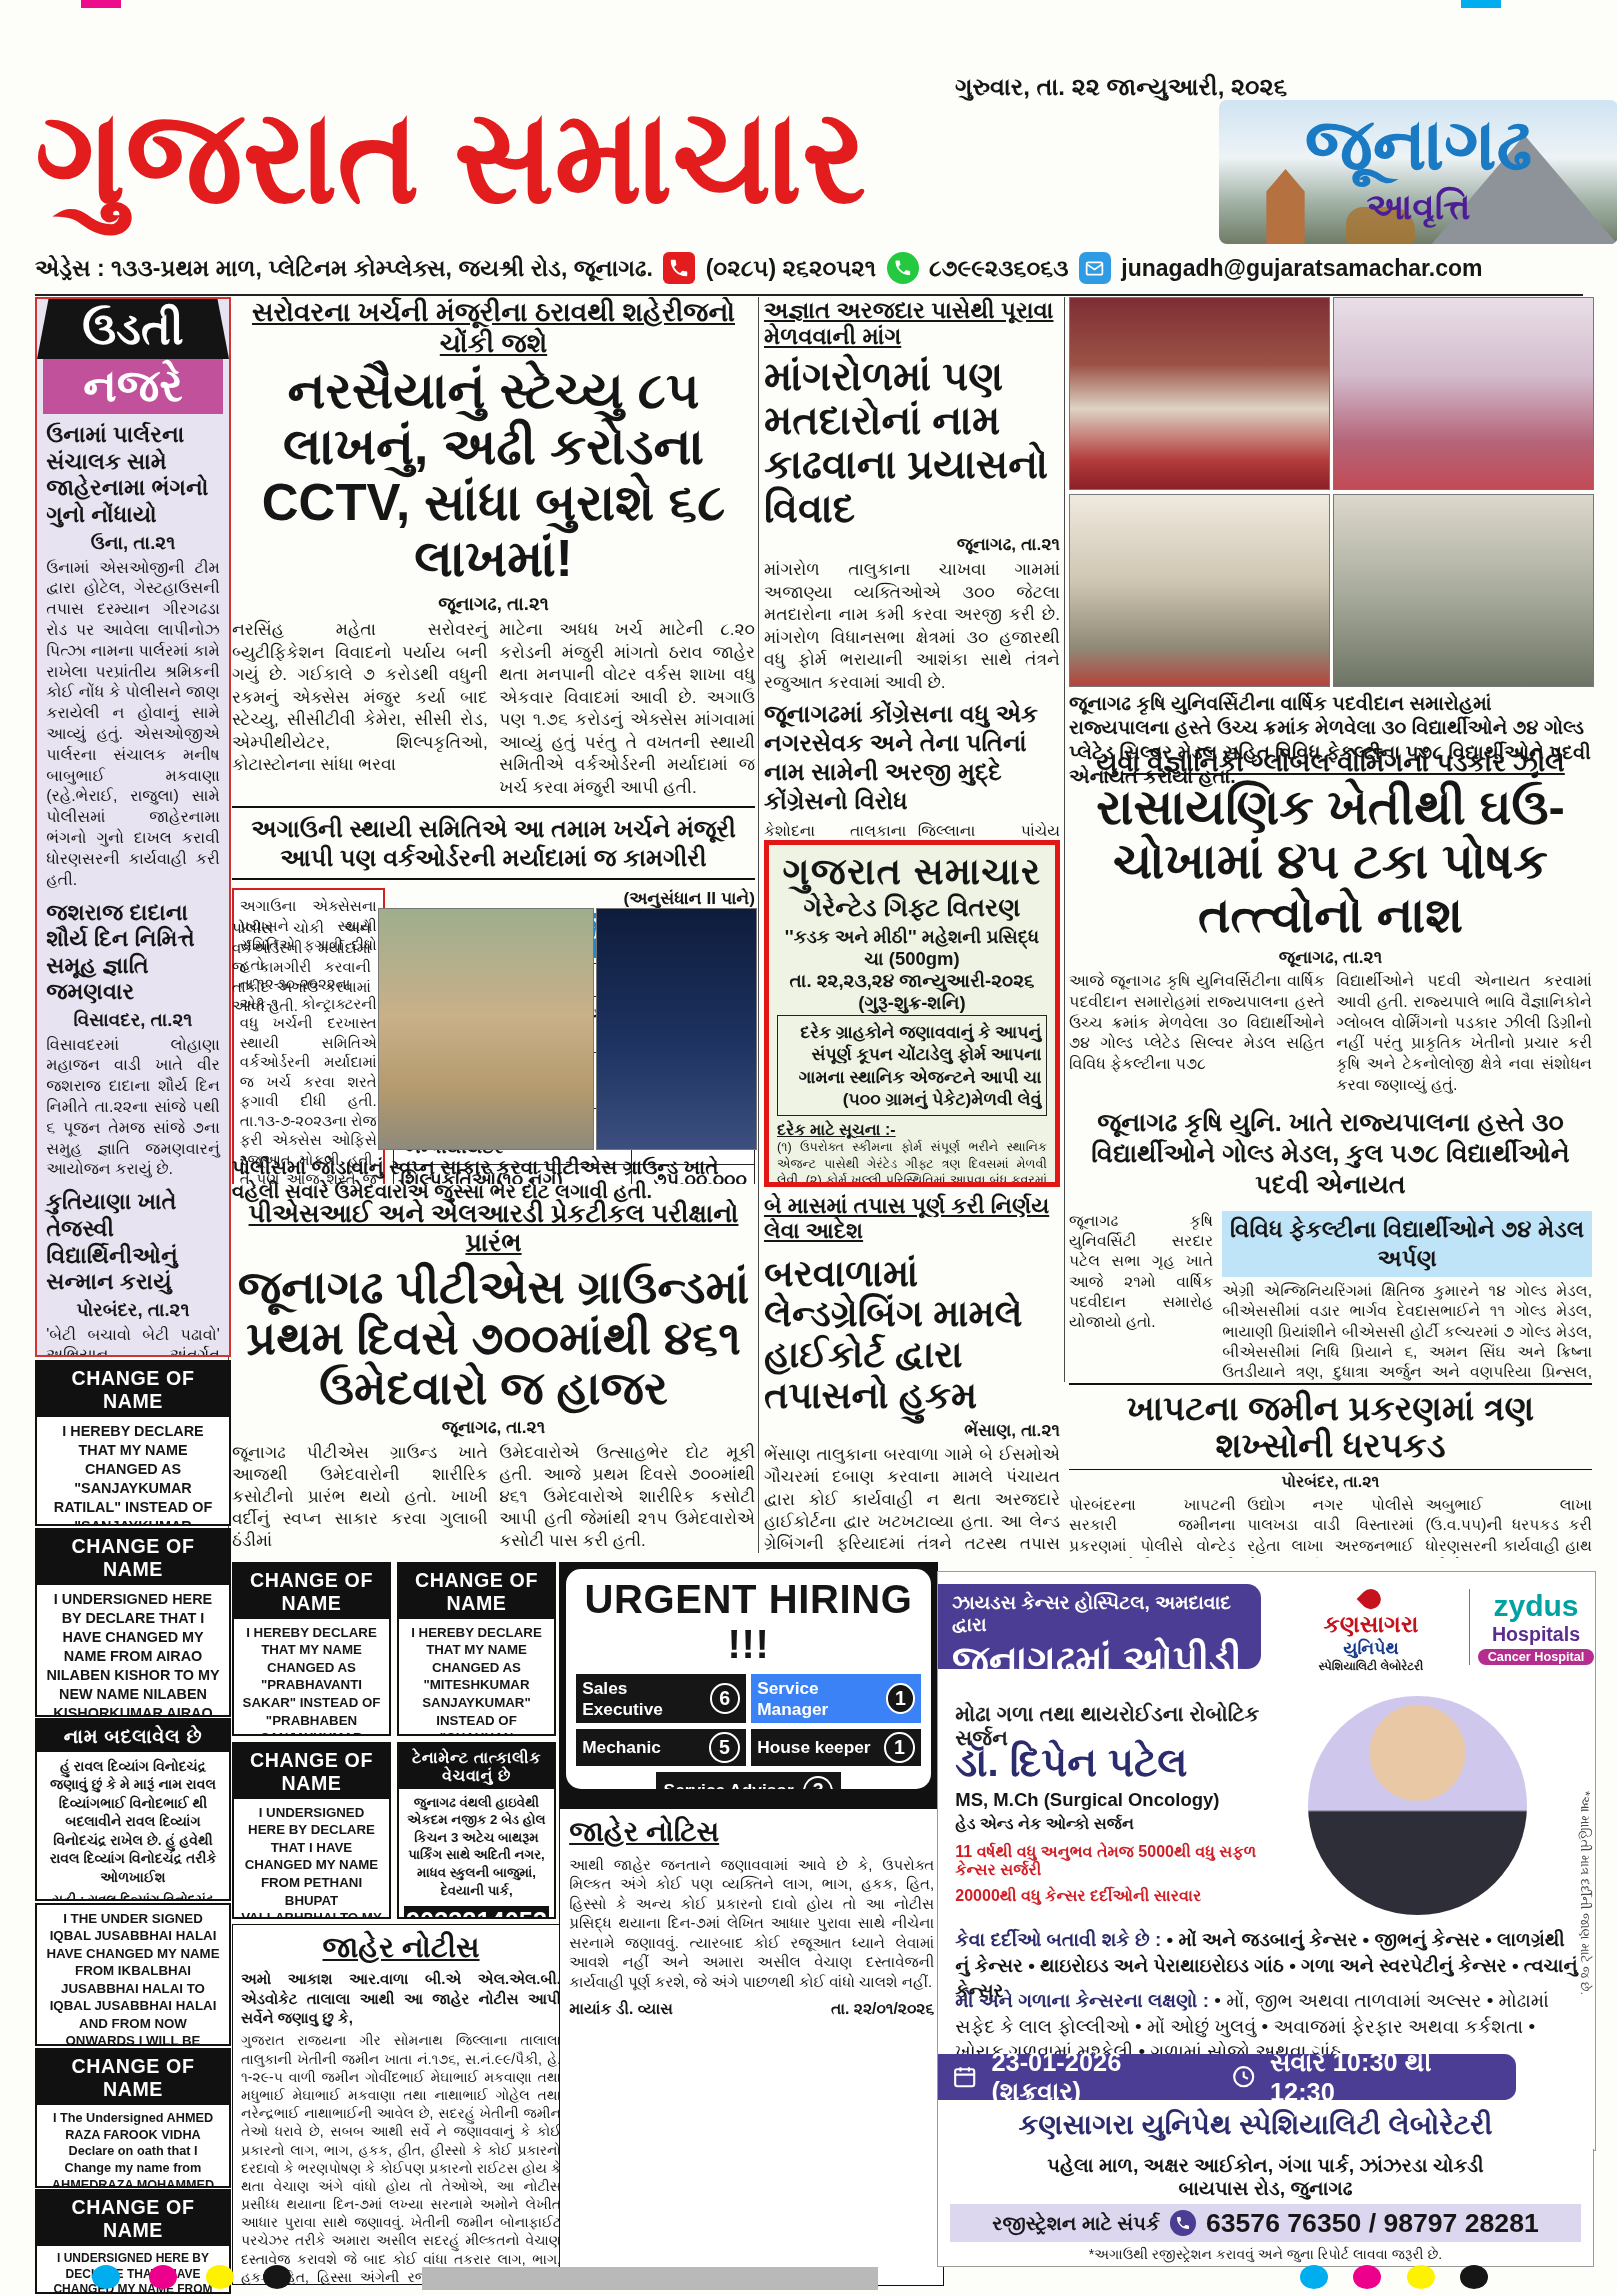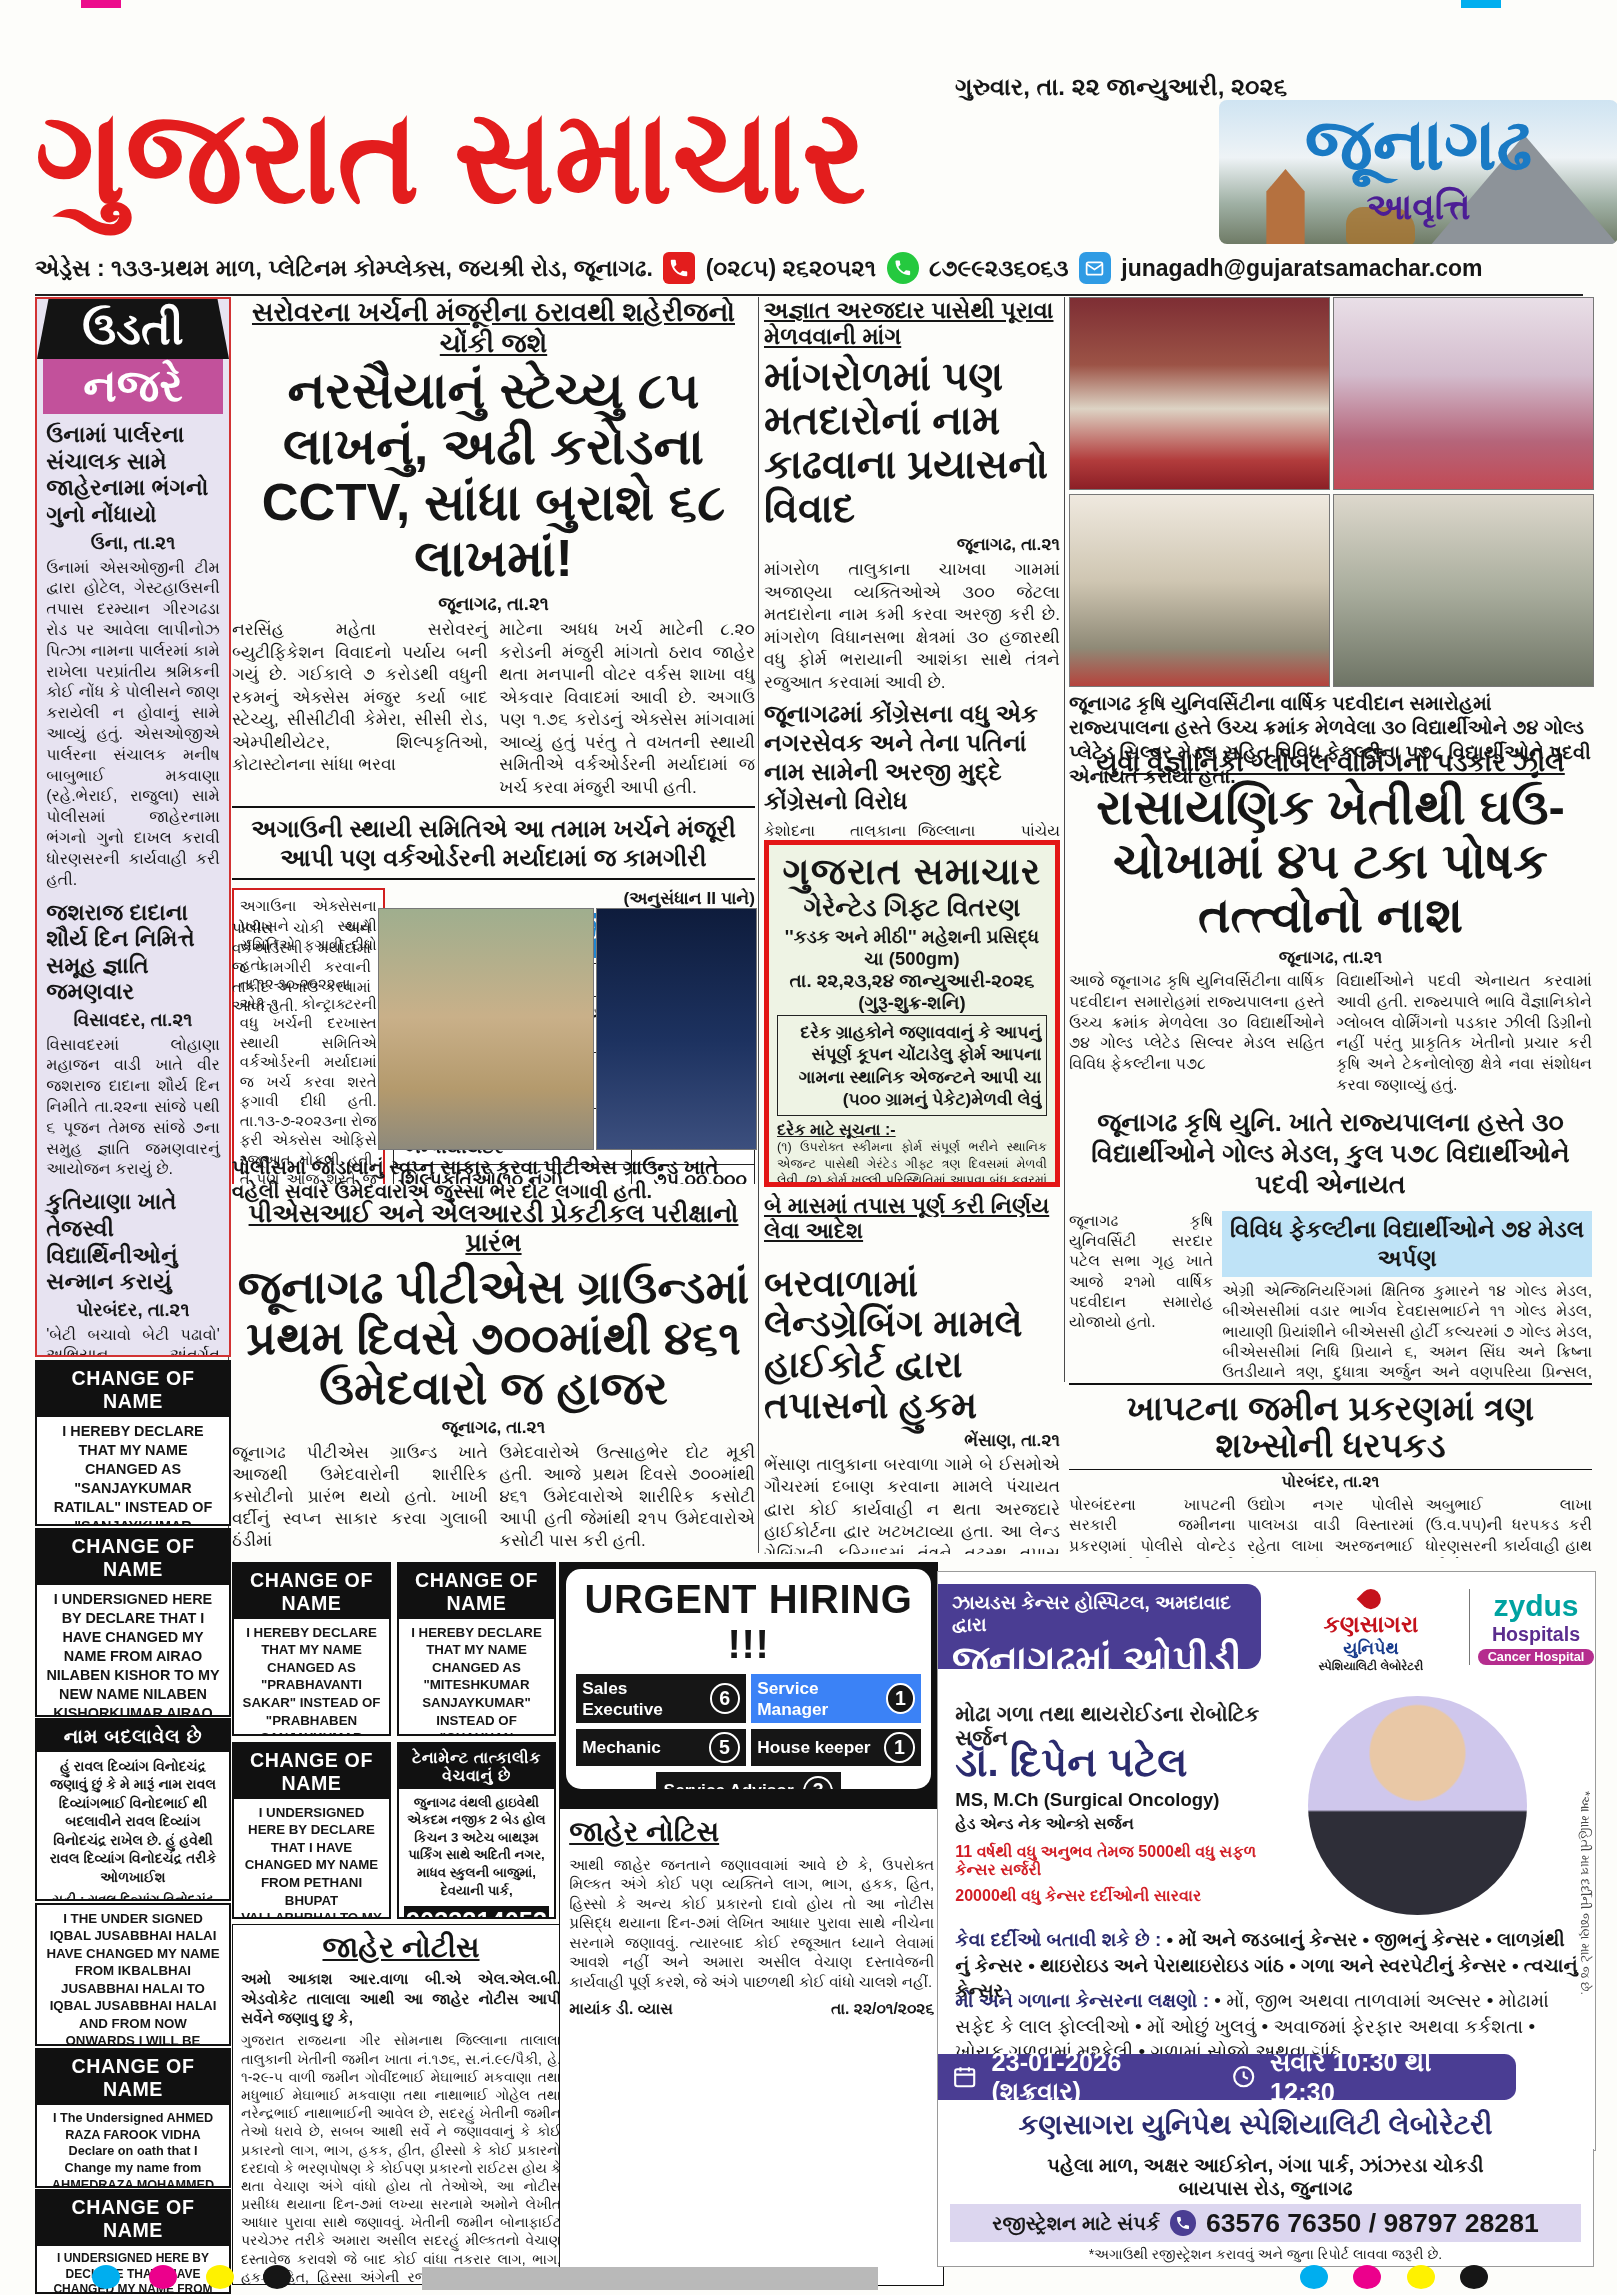--- a/index.html
+++ b/index.html
@@ -249,21 +249,21 @@
     <div style="font-size:18.5px;font-weight:bold;text-align:center;margin-top:3.5px">''કડક અને મીઠી'' મહેશની પ્રસિદ્ધ ચા  (500gm)</div>
     <div style="font-size:18.5px;font-weight:bold;text-align:center">તા. ૨૨,૨૩,૨૪ જાન્યુઆરી-૨૦૨૬ (ગુરૂ-શુક્ર-શનિ)</div>
     <div style="border:1.7px solid #222;font-size:17.3px;font-weight:bold;text-align:right;padding:4.6px;margin-top:1px;line-height:1.3">દરેક ગ્રાહકોને જણાવવાનું કે આપનું સંપૂર્ણ કૂપન ચોંટાડેલુ ફોર્મ આપના ગામના સ્થાનિક એજન્ટને આપી ચા (૫૦૦ ગ્રામનું પેકેટ)મેળવી લેવું</div>
     <div style="font-size:16px;font-weight:bold;text-decoration:underline;margin-top:4.6px">દરેક માટે સૂચના :-</div>
     <div class="bd" style="font-size:12.7px">(૧) ઉપરોક્ત સ્કીમના ફોર્મ સંપૂર્ણ ભરીને સ્થાનિક એજન્ટ પાસેથી ગેરંટેડ ગીફ્ટ ત્રણ દિવસમાં મેળવી લેવી. (૨) ફોર્મ ખુલ્લી પરિસ્થિતિમાં આપવા બંધ કવરમાં સ્વીકારવામાં આવશે નહીં. (૩) ફોર્મના તમામ ખાનાઓમાં રોજ-રોજ અપાયેલી કૂપન અચૂક લગાડેલી હોવી જોઈએ. (૪) ઝેરોક્ષ, ડુપ્લિકેટ કે અન્ય કોઈ રીતે ખોટી કૂપનો ચોંટાડેલ ફોર્મ જપ્ત કરી લેવામાં આવશે. આ અંગે કોઈ વિવાદ ચાલશે નહિ.</div>
 
   </div>
 
   <div class="abs" style="left:764px;top:1193px;width:296px;height:361px;overflow:hidden">
     <div class="k" style="font-size:22px;text-align:left">બે માસમાં તપાસ પૂર્ણ કરી નિર્ણય લેવા આદેશ</div>
-    <div class="hl" style="font-size:37px;margin-top:20px;text-align:left">બરવાળામાં લેન્ડગ્રેબિંગ મામલે હાઈકોર્ટ દ્વારા તપાસનો હુકમ</div>
+    <div class="hl" style="font-size:37px;margin-top:10px;text-align:left">બરવાળામાં લેન્ડગ્રેબિંગ મામલે હાઈકોર્ટ દ્વારા તપાસનો હુકમ</div>
     <div class="dl" style="font-size:17.3px;text-align:right">ભેંસાણ, તા.૨૧</div>
     <div class="bd" style="font-size:17px">ભેંસાણ તાલુકાના બરવાળા ગામે બે ઈસમોએ ગૌચરમાં દબાણ કરવાના મામલે પંચાયત દ્વારા કોઈ કાર્યવાહી ન થતા અરજદારે હાઈકોર્ટના દ્વાર ખટખટાવ્યા હતા. આ લેન્ડ ગ્રેબિંગની ફરિયાદમાં તંત્રને તટસ્થ તપાસ કરીને કાર્યવાહી કરવા હાઈકોર્ટ દ્વારા હુકમ કરવામાં આવ્યો છે.</div>
 
   </div>
 
   <div class="abs photo" style="left:1069px;top:297px;width:259px;height:191px;background:linear-gradient(180deg,#7e2e34 0%,#9c5346 35%,#ddd3c4 58%,#b23c3c 85%,#8c1f26 100%)"></div>
   <div class="abs photo" style="left:1333px;top:297px;width:259px;height:191px;background:linear-gradient(180deg,#e9dfe7 0%,#d3bccd 40%,#b5657a 75%,#c24a55 100%)"></div>
   <div class="abs photo" style="left:1069px;top:494px;width:259px;height:191px;background:linear-gradient(180deg,#efe9df 0%,#cfc6b2 45%,#8f8a77 80%,#b5433c 100%)"></div>
   <div class="abs photo" style="left:1333px;top:494px;width:259px;height:191px;background:linear-gradient(180deg,#ddd8cc 0%,#a9ad9d 50%,#6e7465 100%)"></div>
   <div class="abs" style="left:1069px;top:691px;width:523px;font-size:19.6px;font-weight:bold;line-height:1.25">જૂનાગઢ કૃષિ યુનિવર્સિટીના વાર્ષિક પદવીદાન સમારોહમાં રાજ્યપાલના હસ્તે ઉચ્ચ ક્રમાંક મેળવેલા ૩૦ વિદ્યાર્થીઓને ૭૪ ગોલ્ડ પ્લેટેડ સિલ્વર મેડલ સહિત વિવિધ ફેકલ્ટીના ૫૭૮ વિદ્યાર્થીઓને પદવી એનાયત કરાયા હતા.</div>

